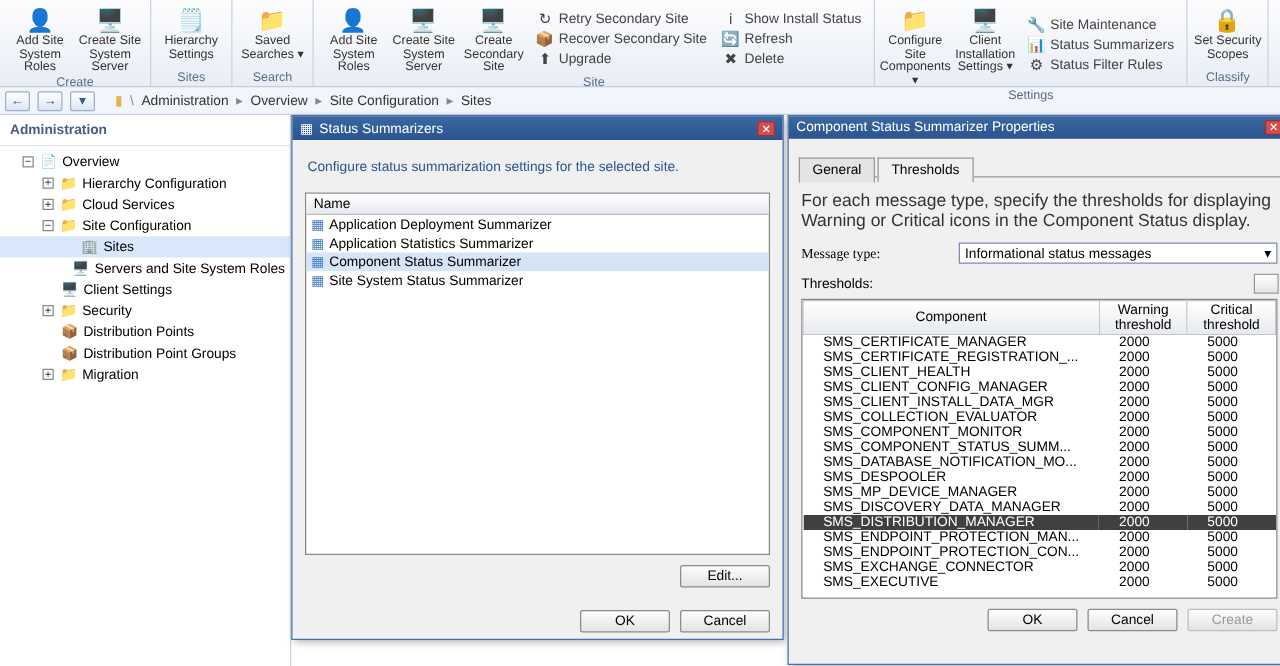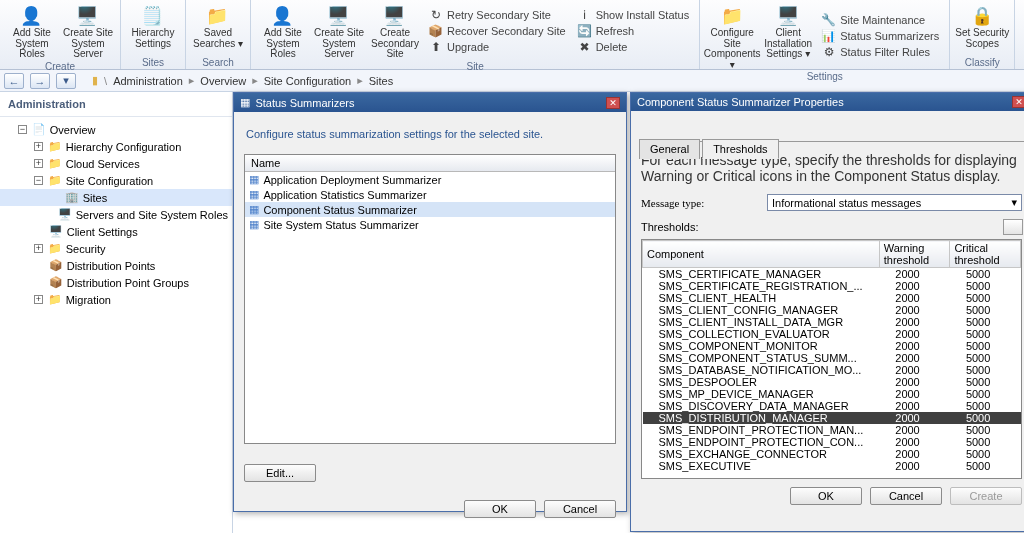--- a/index.html
+++ b/index.html
@@ -51,29 +51,29 @@
   .list-header { background: linear-gradient(#fff,#e6e9ef); border-bottom: 1px solid #b8b8b8; padding: 2px 6px; font-size:11px;}
   .list-row { padding: 1px 4px; display:flex;align-items:center;gap:4px; cursor:pointer;}
   .list-row.sel { background: #d5e4f7; }
   .btn { min-width: 72px; padding: 2px 10px; background: linear-gradient(#fdfdfd,#e3e3e3); border: 1px solid #8b8b8b; border-radius:2px; cursor:pointer; font-size:11px;}
   .btn.dis{color:#9a9a9a;border-color:#bdbdbd;}
   .dlg-footer{display:flex;justify-content:flex-end;gap:8px;padding:8px 10px 10px 10px;}
   
   
   #dlg2 { left: 630px; top: 0; width: 403px; height: 440px; }
   .tabs{display:flex;border-bottom:1px solid #999;margin-top:4px;}
-  .tab{padding:3px 10px;border:1px solid #999;border-bottom:none;background:#e4e4e4;margin-right:2px;cursor:pointer;position:relative;top:18px;}
+  .tab{padding:3px 10px;border:1px solid #999;border-bottom:none;background:#e4e4e4;margin-right:2px;cursor:pointer;position:relative;top:5px;}
   .tab.act{background:#f0f0f0;border-bottom:1px solid #f0f0f0;}
   .desc{margin:10px 2px;color:#333;font-size:14px;}
   .field-row{display:flex;align-items:center;gap:6px;margin:6px 2px;}
   .field-row label{width:120px;font-family:Liberation Serif, serif;}
   .dropdown{flex:1;border:1px solid #7a8aa8;background:#fff;padding:1px 4px;display:flex;justify-content:space-between;align-items:center;cursor:pointer;}
   .grid{border:1px solid #888;background:#fff;height:240px;overflow-y:scroll;margin:4px 2px 0 2px;}
   .grid table{width:100%;border-collapse:collapse;}
-  .grid th{background:linear-gradient(#fff,#e6e9ef);border:1px solid #c6c6c6;text-align:left;padding:1px 4px;font-weight:normal;font-size:11px;position:sticky;top:0;}
+  .grid th{background:linear-gradient(#fff,#e6e9ef);border:1px solid #c6c6c6;text-align:center;padding:1px 4px;font-weight:normal;font-size:11px;position:sticky;top:0;}
   .grid td{padding:0 16px;font-size:11px;white-space:nowrap;}
   .grid tr.sel td{background:#404040;color:#fff;}
   .grid-icon-btn{position:absolute;width:20px;height:16px;border:1px solid #9a9a9a;background:linear-gradient(#fff,#e4e4e4);cursor:pointer;}
   .thresh-label{margin:8px 1px 0 2px;display:flex;justify-content:space-between;align-items:center;}
 </style>
 </head>
 <body>
 
 <div class="ribbon" id="ribbon">
     <div class="ribbon-group">
@@ -311,21 +311,21 @@
             <div class="list-row sel">
               <span style="color:#4a7ec9;">▦</span>
               <span>Component Status Summarizer</span>
             </div>
             <div class="list-row">
               <span style="color:#4a7ec9;">▦</span>
               <span>Site System Status Summarizer</span>
             </div>
           </div>
       </div>
-      <div style="display:flex;justify-content:flex-start;margin-top:20px;">
+      <div style="display:flex;justify-content:flex-end;margin-top:8px;">
         <button class="btn">Edit...</button>
       </div>
     </div>
     <div class="dlg-footer">
       <button class="btn">OK</button>
       <button class="btn">Cancel</button>
     </div>
   </div>
 
   <div class="dialog" id="dlg2">

